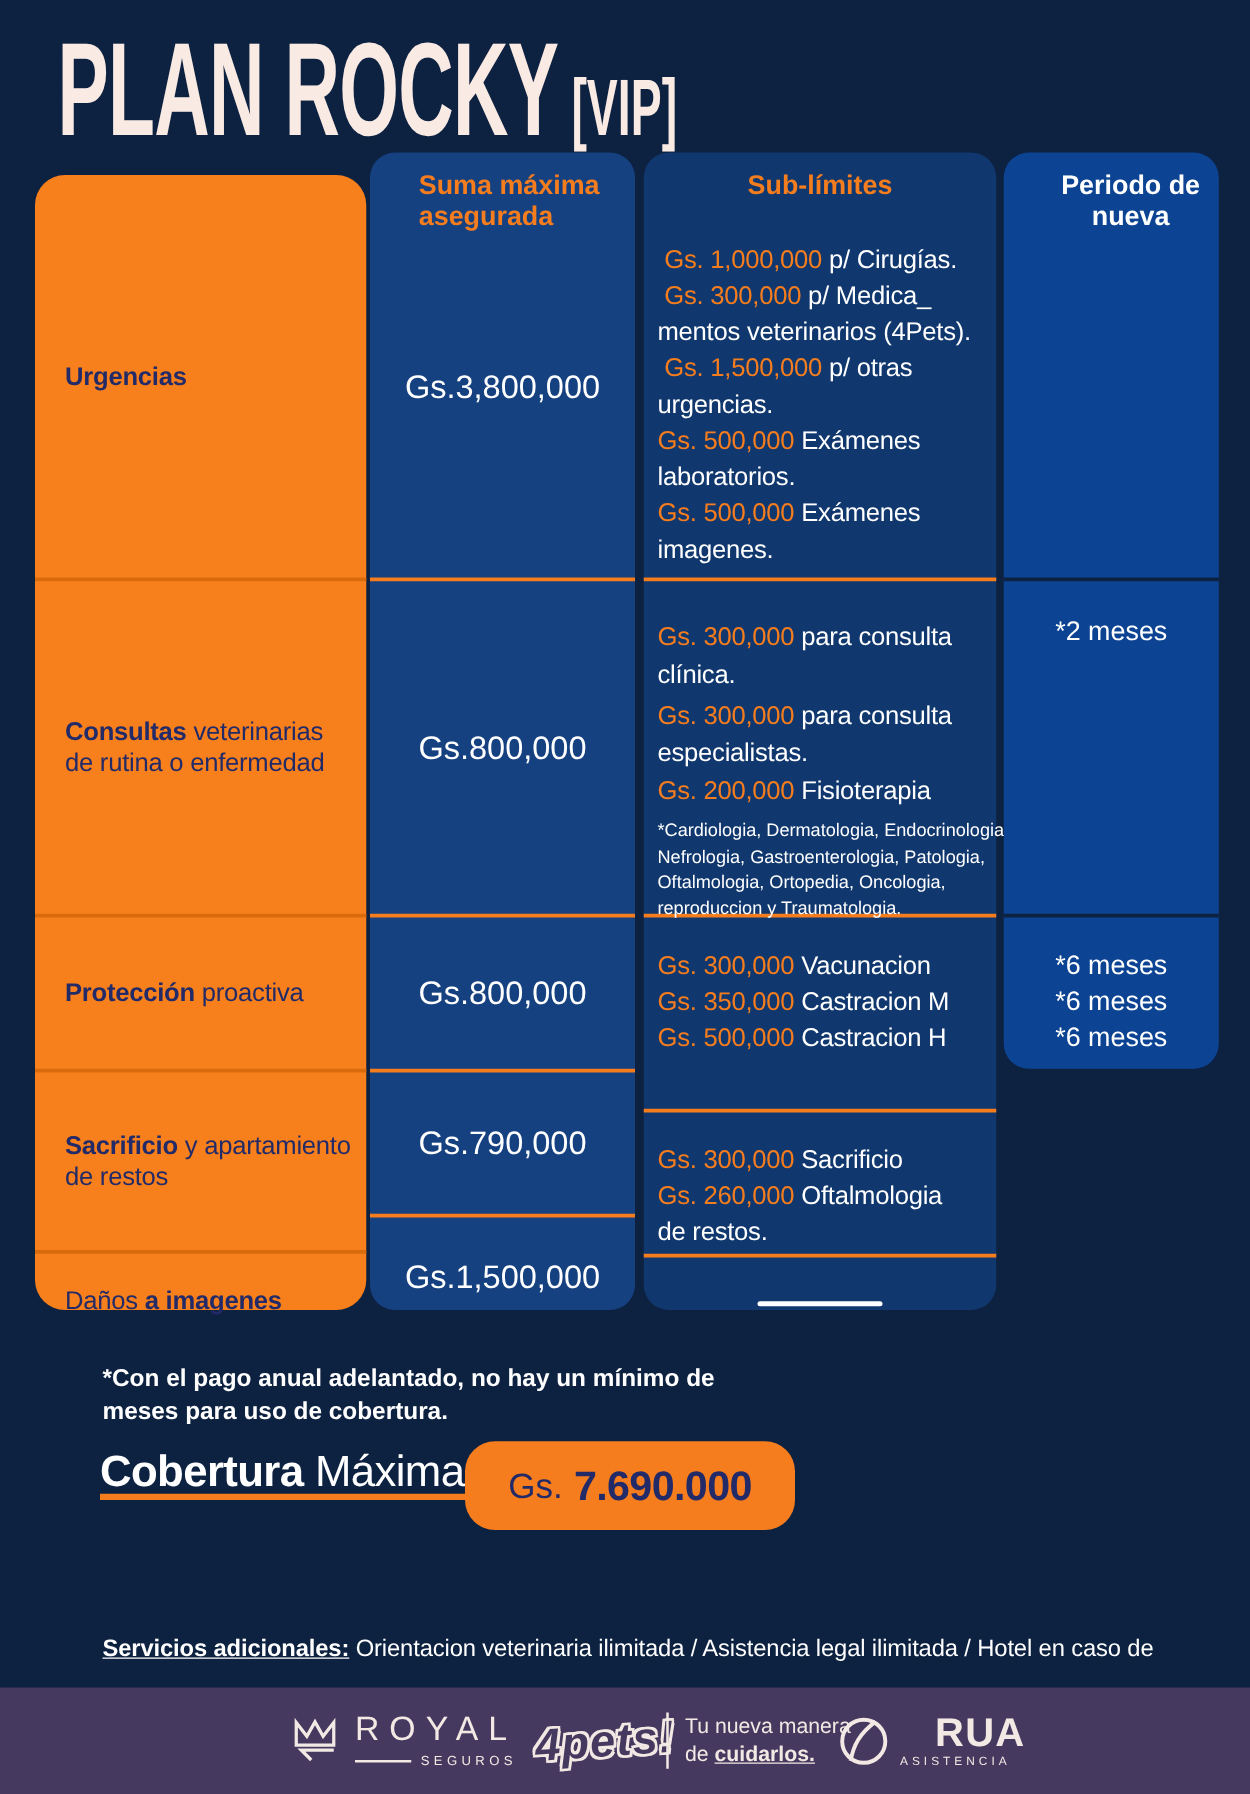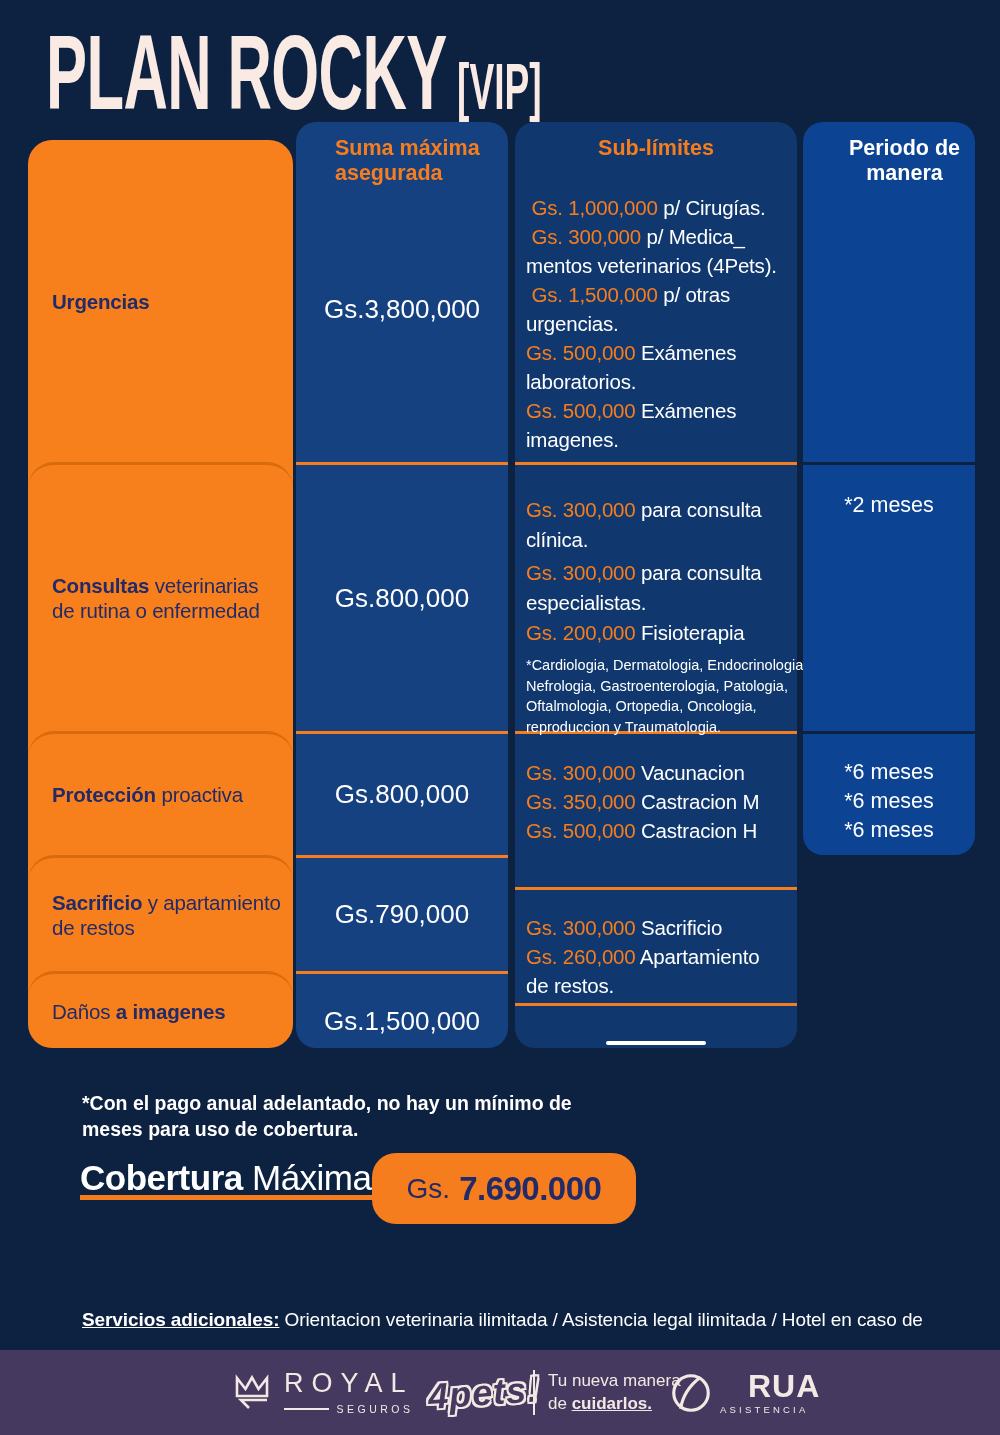--- a/index.html
+++ b/index.html
@@ -23,22 +23,22 @@
 
   .hdr { position:absolute; top:14px; font-size:21.5px; font-weight:700; line-height:1.16; }
   .hdr-suma    { left:39px; width:160px; color:#f67d1e; }
   .hdr-sub     { left:0; width:100%; text-align:center; color:#f67d1e; }
   .hdr-periodo { left:39px; width:125px; color:#ffffff; }
 
   
   .c1row, .c2row, .c3row, .c4row { width:100%; }
   .c1row { display:flex; align-items:center; padding:0 6px 0 24px;
            color:#222a68; font-size:20.5px; line-height:1.22; letter-spacing:-0.2px; white-space:pre-line; }
-  .c1row + .c1row { border-top:3px solid #d96b0d;border-radius:26px; }
-  .c1r1{height:322px;} .c1r2{height:269px;} .c1r3{height:124px;} .c1r4{height:116px;} .c1r5{height:77px;}
+  .c1row + .c1row { border-top:3px solid #d96b0d; }
+  .c1r1{height:322px;} .c1r2{height:269px;} .c1r3{height:124px;} .c1r4{height:145px;} .c1r5{height:77px;}
   .lbl-b { font-weight:700; }
 
   .c2row { display:flex; align-items:center; justify-content:center;
            color:#ffffff; font-size:26px; }
   .c2row + .c2row { border-top:3px solid #f67d1e; }
   .c2r1{height:340px; padding-top:34px;} .c2r2{height:269px;} .c2r3{height:124px;} .c2r4{height:116px;} .c2r5{height:98px;}
 
   .c3row + .c3row { border-top:3px solid #f67d1e; }
   .c3r1{height:340px; padding:71px 0 0 11px;}
   .c3r2{height:269px; padding:30px 0 0 11px;}
@@ -150,31 +150,31 @@
         <div>reproduccion y Traumatologia.</div>
       </div>
     </div>
     <div class="c3row c3r3">
       <div class="c3line"><span class="amt">Gs. 300,000</span><span> Vacunacion</span></div>
       <div class="c3line"><span class="amt">Gs. 350,000</span><span> Castracion M</span></div>
       <div class="c3line"><span class="amt">Gs. 500,000</span><span> Castracion H</span></div>
     </div>
     <div class="c3row c3r4">
       <div class="c3line"><span class="amt">Gs. 300,000</span><span> Sacrificio</span></div>
-      <div class="c3line"><span class="amt">Gs. 260,000</span><span> Apartamiento</span></div>
+      <div class="c3line"><span class="amt">Gs. 260,000</span><span> Oftalmologia</span></div>
       <div class="c3line"><span>de restos.</span></div>
     </div>
     <div class="c3row c3r5">
       <div class="dash"></div>
     </div>
   </div>
 
   <div class="col col4">
     <div class="c4row c4r1">
-      <div class="hdr hdr-periodo">Periodo de manera</div>
+      <div class="hdr hdr-periodo">Periodo de nueva</div>
     </div>
     <div class="c4row c4r2">
       <div class="c4line">*2 meses</div>
     </div>
     <div class="c4row c4r3">
       <div class="c4line">*6 meses</div>
       <div class="c4line">*6 meses</div>
       <div class="c4line">*6 meses</div>
     </div>
   </div>

